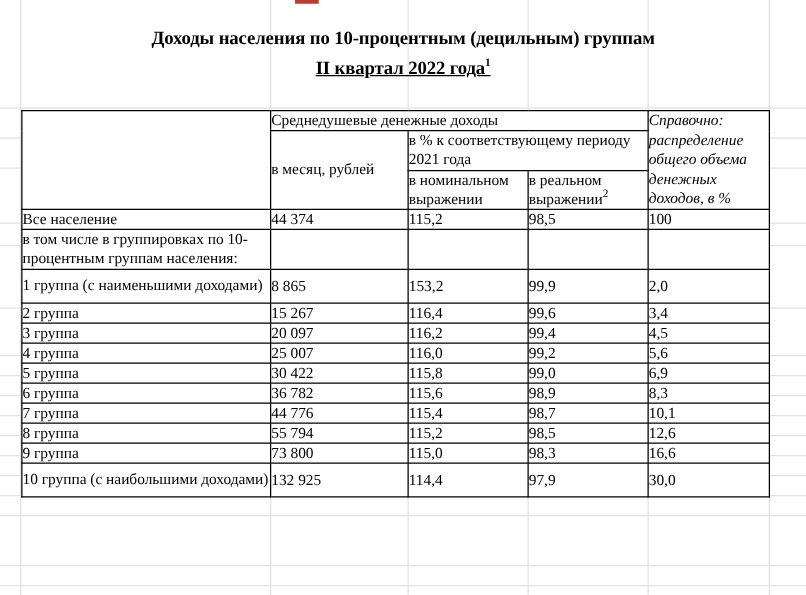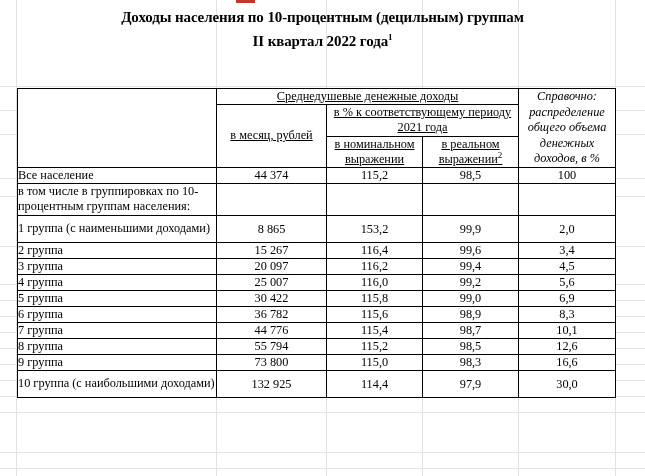--- a/index.html
+++ b/index.html
@@ -49,29 +49,29 @@
   }
 
   #page {
     position: relative;
     z-index: 2;
   }
 
   
   #title-block {
     text-align: center;
-    padding-top: 7px;
+    padding-top: 21px;
   }
   .title-line {
     font-weight: bold;
     font-size: 15px;
     line-height: 21px;
     letter-spacing: -0.1px;
   }
-  .title-line.l3 { margin-top: 3px; }
+  .title-line.l3 { margin-top: 3px; text-decoration: underline; }
   .sup {
     font-size: 9px;
     vertical-align: super;
     line-height: 0;
   }
 
   
   #income-table {
     position: absolute;
     left: 17px;
@@ -90,47 +90,44 @@
     vertical-align: middle;
   }
 
   col.c0 { width: 199px; }
   col.c1 { width: 110px; }
   col.c2 { width: 96px; }
   col.c3 { width: 96px; }
   col.c4 { width: 97px; }
 
   .hd {
-    text-align: center;
     line-height: 15px;
     padding: 3px 4px;
-    text-decoration: underline;
   }
   .hd-italic {
     font-style: italic;
-    text-align: center;
+    text-align: left;
     line-height: 15.5px;
     padding: 3px 5px;
   }
 
   .rowlabel {
     text-align: left;
     padding: 1px 3px 1px 5px;
     line-height: 14px;
   }
   .rowlabel.pad {
     padding: 4px 3px 4px 10px;
     line-height: 15px;
   }
   .rowlabel.italic {
     padding: 5px 3px 5px 14px;
     line-height: 15.5px;
   }
   .num {
-    text-align: center;
     line-height: 14px;
   }
   .blank { border: 1px solid #000000; }
 
   .r-tall td { height: 26px; }
   .r-short td { height: 15px; }
 </style>
 </head>
 <body>
 

